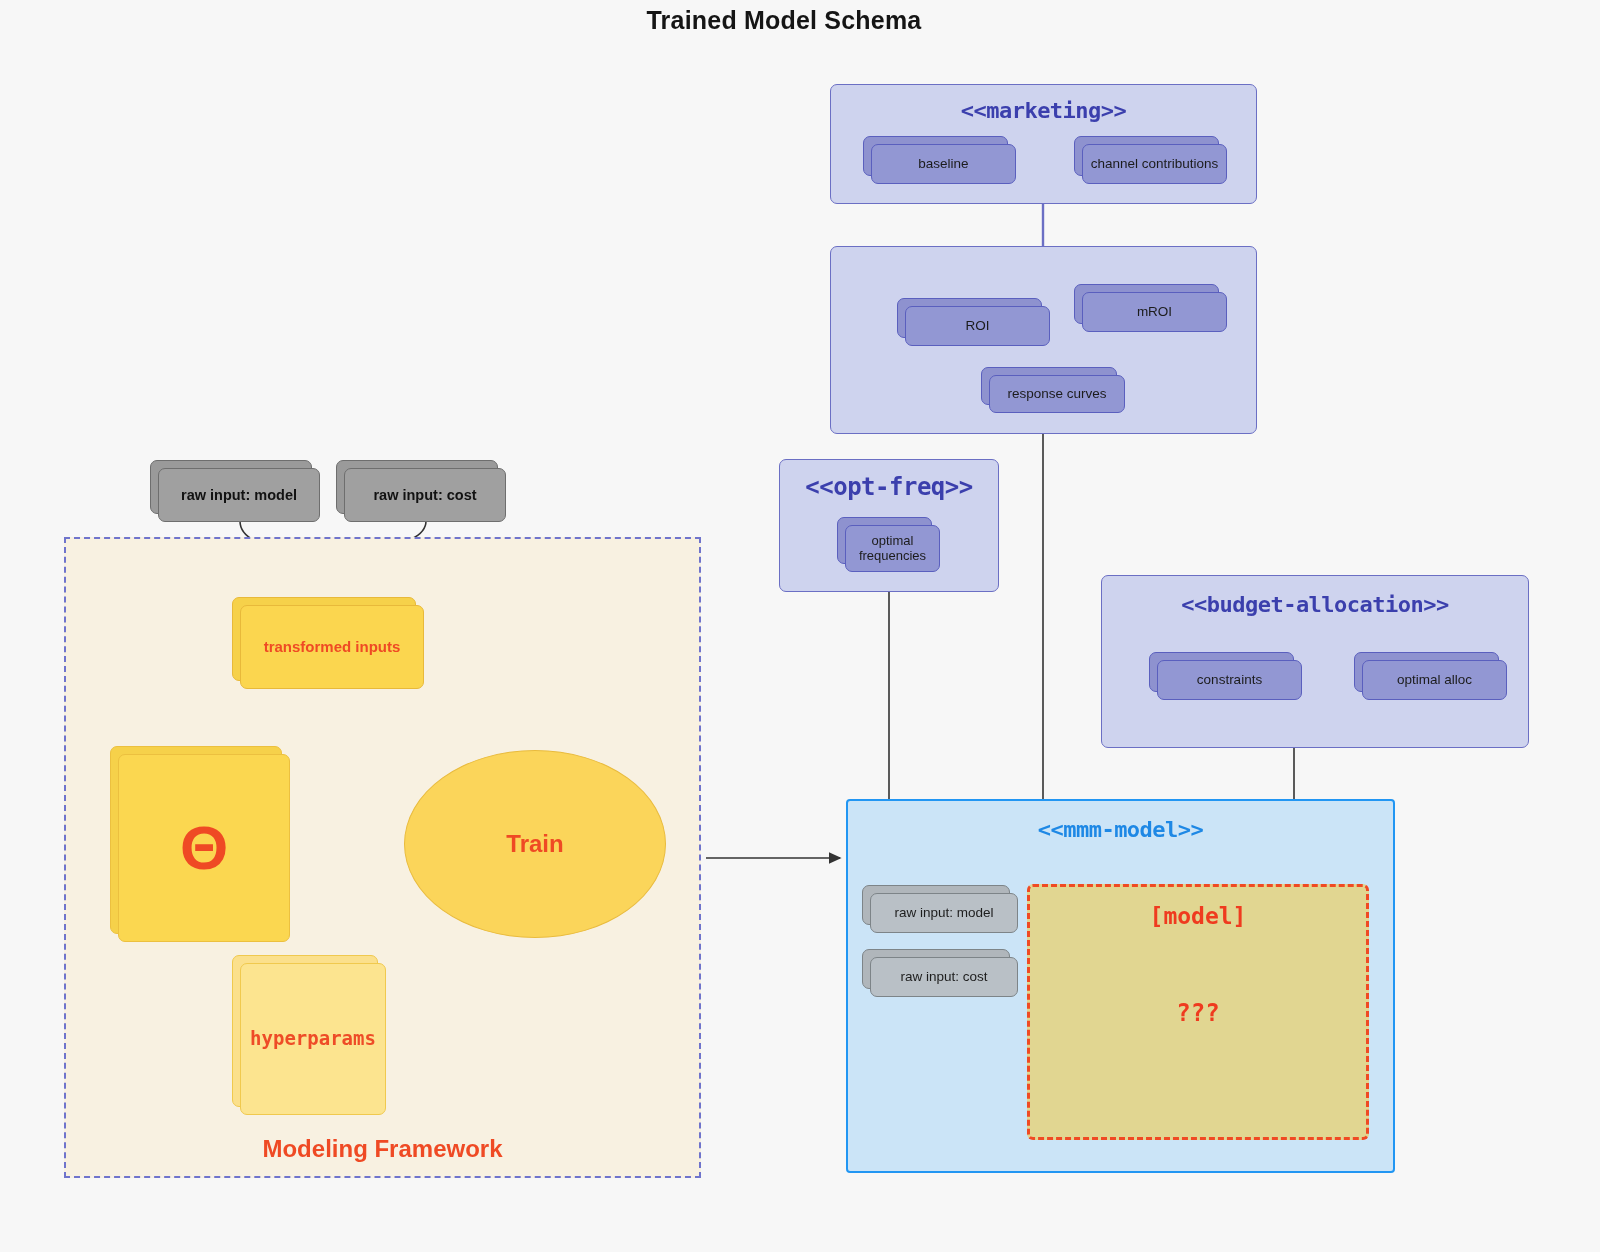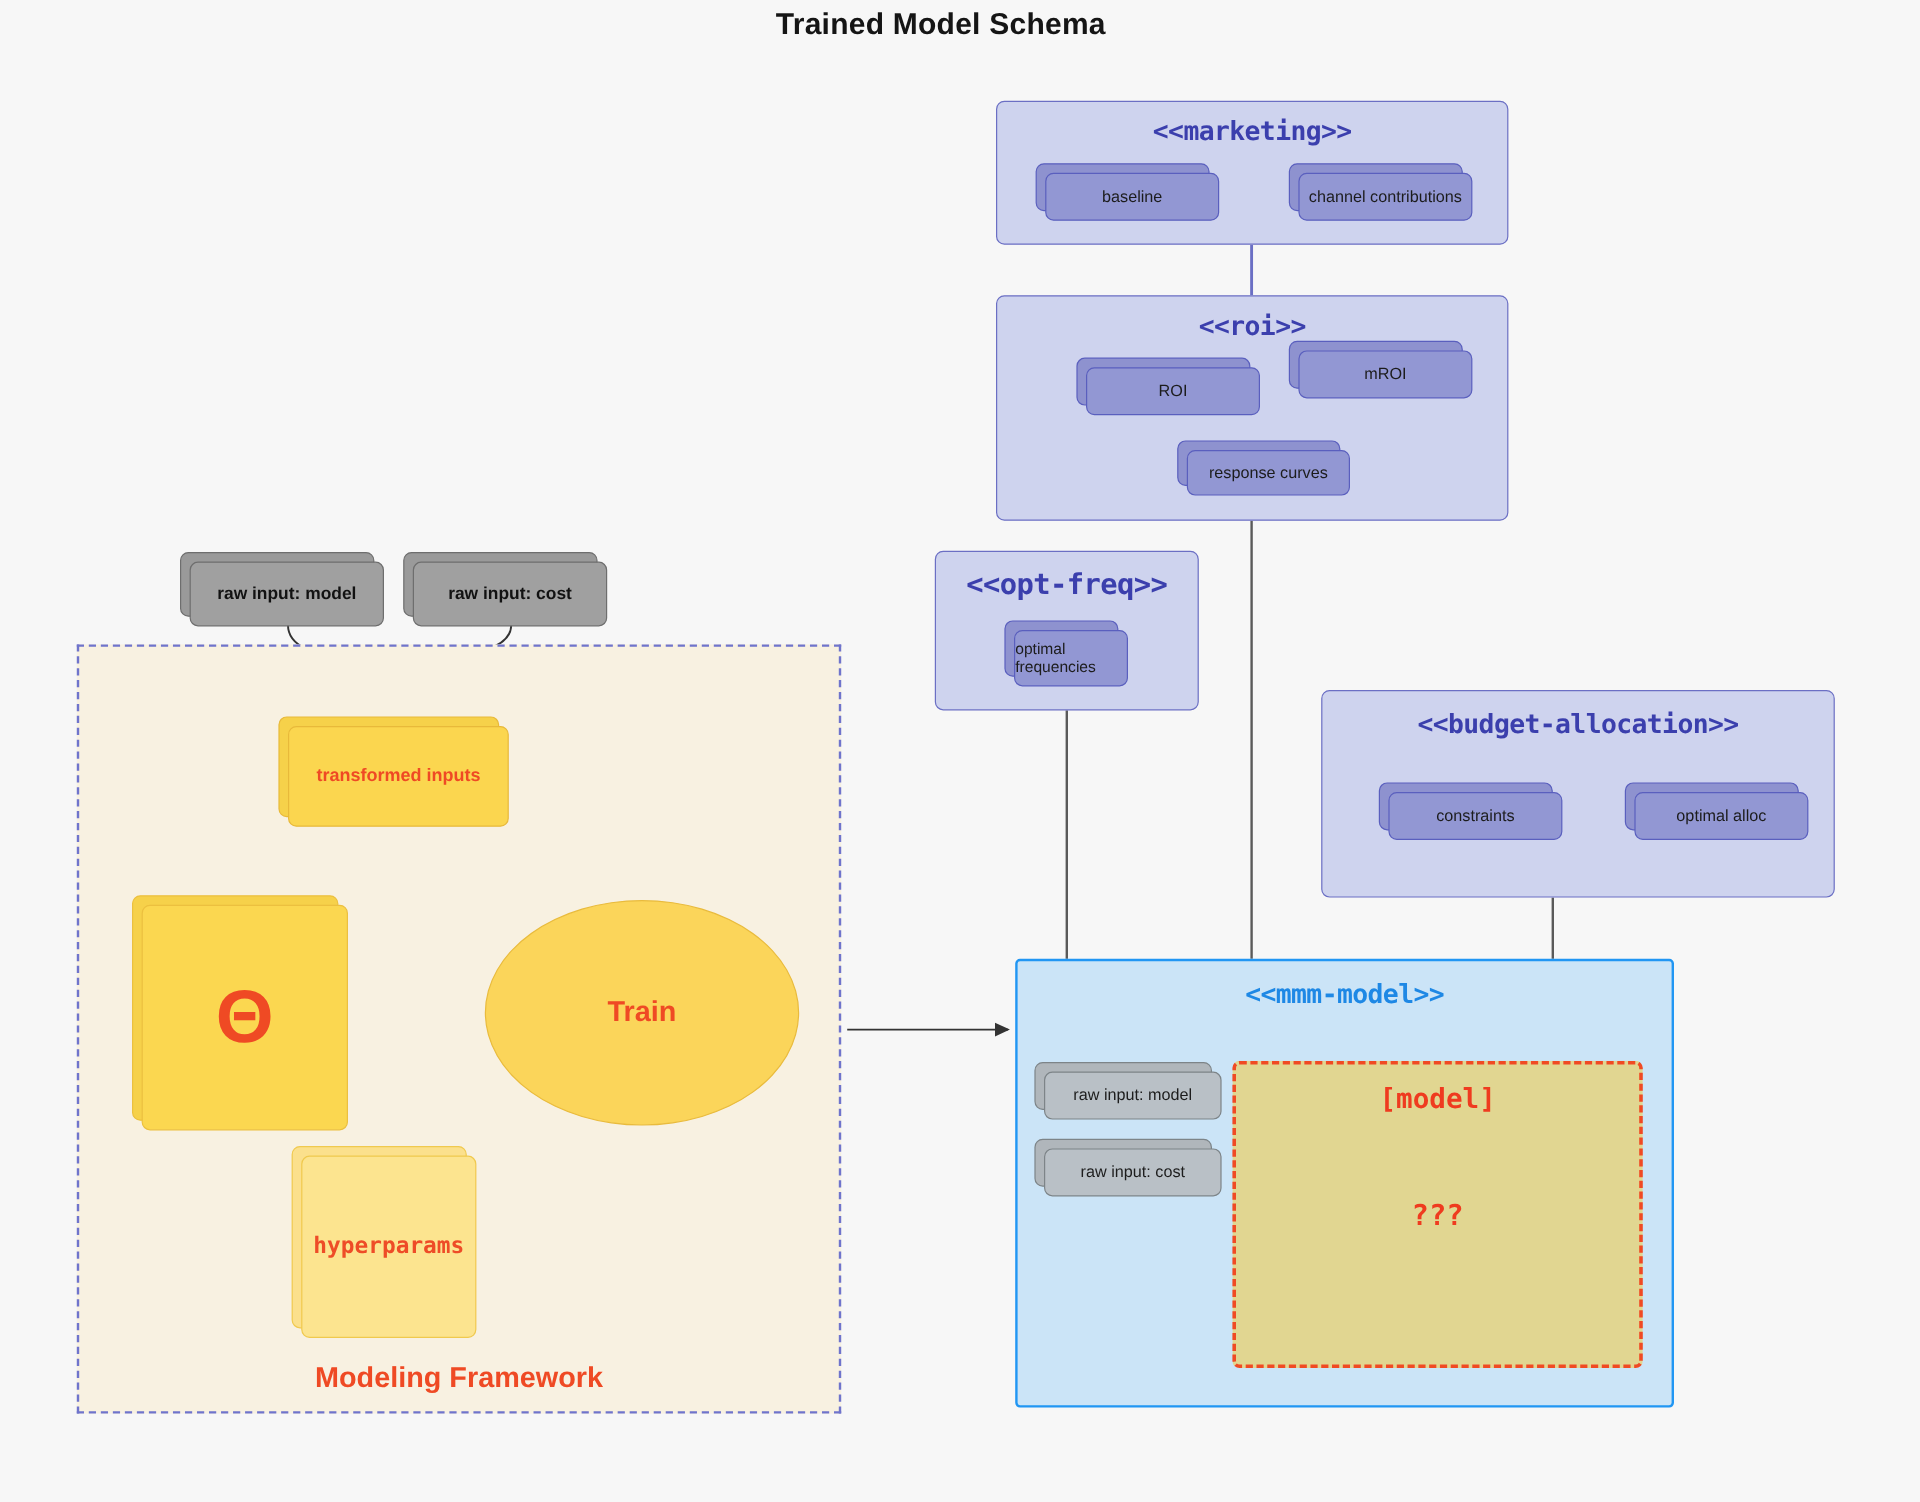--- a/index.html
+++ b/index.html
@@ -64,20 +64,21 @@
   }
   .card .front {
     position: absolute;
     left: 8px; top: 8px;
     width: 100%; height: 100%;
     border-radius: 7px;
     box-sizing: border-box;
     display: flex;
     align-items: center;
     justify-content: center;
+    text-align: center;
     line-height: 1.15;
   }
   .card.purple .back { background: #8e92cf; border: 1.6px solid #5a5fbe; }
   .card.purple .front {
     background: #9297d3; border: 1.6px solid #5a5fbe;
     color: #1c1c1c; font-size: 13.5px;
   }
   .card.gray .back { background: #b0b6bb; border: 1.6px solid #7d8488; }
   .card.gray .front {
     background: #b9c0c6; border: 1.6px solid #7d8488;
@@ -236,21 +237,20 @@
     <div class="back"></div>
     <div class="front">baseline</div>
   </div>
   <div class="card purple" style="left:243px; top:51px; width:145px; height:40px;">
     <div class="back"></div>
     <div class="front">channel contributions</div>
   </div>
 </div>
 
 <div class="abs pkg" style="left:830px; top:246px; width:427px; height:188px;">
-  <div class="pkg-title" style="top:13px; font-size:22px;">&lt;&lt;roi&gt;&gt;</div>
   <div class="card purple" style="left:32px; top:51px; width:145px; height:40px;margin-left:34px;">
     <div class="back"></div>
     <div class="front">ROI</div>
   </div>
   <div class="card purple" style="left:243px; top:37px; width:145px; height:40px;">
     <div class="back"></div>
     <div class="front">mROI</div>
   </div>
   <div class="card purple" style="left:138px; top:120px; width:136px; height:38px;margin-left:12px;">
     <div class="back"></div>
@@ -310,20 +310,20 @@
 <div class="card amber abs" style="left:232px; top:579px; width:184px; height:84px;margin-top:18px;">
   <div class="back"></div>
   <div class="front">transformed inputs</div>
 </div>
 
 <div class="card theta abs" style="left:110px; top:746px; width:172px; height:188px;">
   <div class="back"></div>
   <div class="front">Θ</div>
 </div>
 
-<div class="card amberlight abs" style="left:243px; top:955px; width:146px; height:152px;">
+<div class="card amberlight abs" style="left:232px; top:955px; width:146px; height:152px;">
   <div class="back"></div>
   <div class="front">hyperparams</div>
 </div>
 
 <div class="abs" id="train-ellipse">
   <span>Train</span>
 </div>
 
 </body></html>

